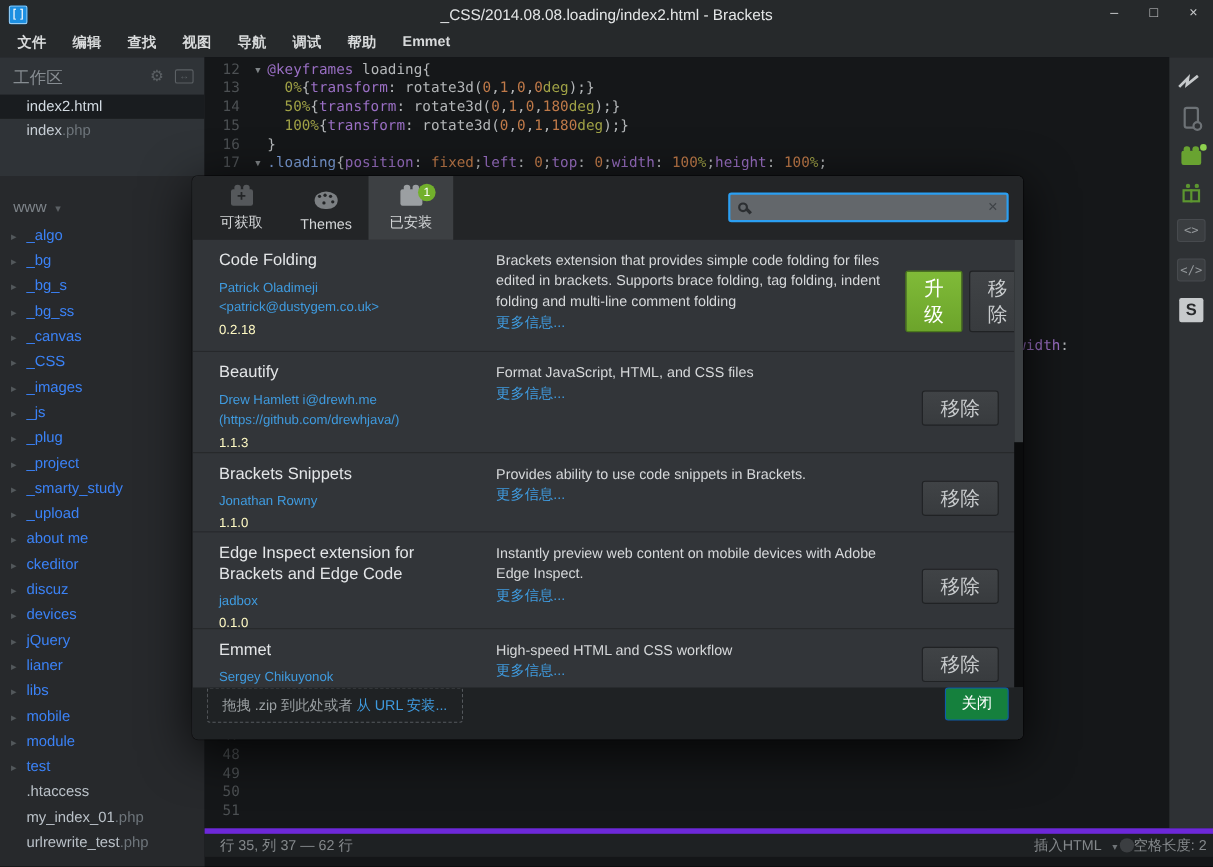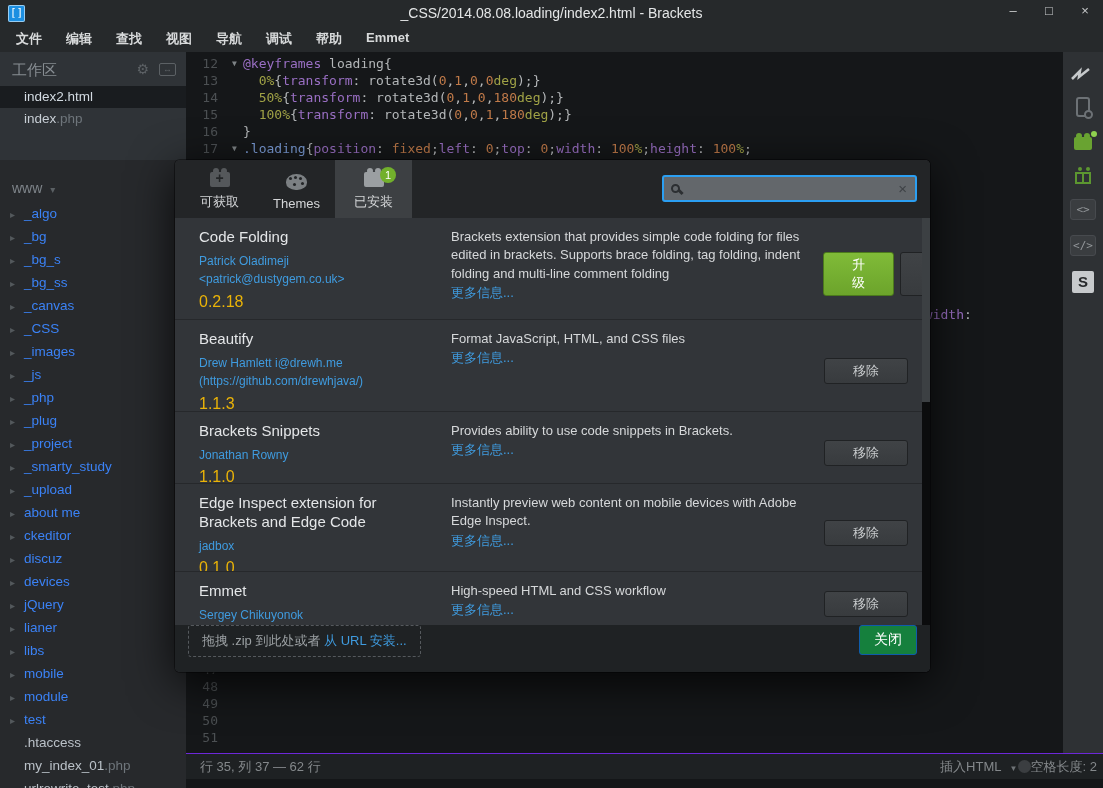--- a/index.html
+++ b/index.html
@@ -71,21 +71,21 @@
            width:2px;background:#5c9630;}
   .snippets-gift-icon::after{content:"";position:absolute;top:-7px;left:1px;width:4px;height:4px;
            border-radius:50%;background:#5c9630;box-shadow:8px 0 0 #5c9630;}
   .chip{width:26px;height:21px;background:#3a3d40;border:1px solid #474a4e;border-radius:3px;
         color:#94989b;font-family:"DejaVu Sans Mono",monospace;font-size:11px;text-align:center;line-height:19px;}
   .s-badge-icon{width:22px;height:22px;background:#c7cacc;border-radius:2px;color:#27292b;
         font-weight:bold;font-size:15px;text-align:center;line-height:22px;}
 
   
   #statusbar{position:absolute;left:186px;right:0;top:753px;height:26px;background:#1e2123;
-             border-top:1px solid #6d28d9;display:flex;align-items:center;color:#84888b;font-size:13px;}
+             border-top:5px solid #6d28d9;display:flex;align-items:center;color:#84888b;font-size:13px;}
   #status-pos{margin-left:14px;}
   #status-right{margin-left:auto;display:flex;align-items:center;margin-right:6px;}
   #lang-caret{font-size:8px;color:#6f7477;margin-left:5px;}
   #lint-dot{width:13px;height:13px;border-radius:50%;background:#3b3e41;}
 
   
   #dialog{position:absolute;left:175px;top:160px;width:755px;height:512px;background:#323539;
           border-radius:5px;box-shadow:0 10px 45px rgba(0,0,0,.8),0 0 0 1px rgba(0,0,0,.4);overflow:hidden;}
   #dialog-header{position:absolute;left:0;top:0;right:0;height:58px;background:#232527;}
   .tab{position:absolute;top:0;width:77px;height:58px;display:flex;flex-direction:column;
@@ -117,25 +117,25 @@
   #ext-list{position:absolute;left:0;top:58px;right:0;height:407px;overflow:hidden;}
   .ext-row{display:flex;padding:10px 0 0 24px;border-bottom:1px solid #26282b;overflow:hidden;}
   .ext-row:nth-child(1){height:102px;}
   .ext-row:nth-child(2){height:92px;}
   .ext-row:nth-child(3){height:72px;}
   .ext-row:nth-child(4){height:88px;}
   .ext-row:nth-child(5){height:54px;border-bottom:none;}
   .ext-left{width:252px;padding-right:14px;flex:none;}
   .ext-title{font-size:15px;color:#e4e6e8;margin-bottom:5px;line-height:1.25;}
   .ext-author{font-size:12px;color:#3f9bdf;line-height:1.55;}
-  .ext-version{font-size:16px;color:#eab308;margin-top:4px;}
+  .ext-version{font-size:12px;color:#fef9c3;margin-top:4px;}
   .ext-mid{width:372px;flex:none;font-size:13px;color:#d6d8da;line-height:1.42;}
   .ext-more{color:#3f9bdf;margin-top:1px;}
   .ext-actions{margin-left:auto;margin-right:22px;display:flex;gap:6px;align-items:center;}
-  .btn{font-size:13px;padding:3px 28px;border-radius:3px;border:1px solid #202224;
+  .btn{font-size:18px;padding:3px 16px;border-radius:3px;border:1px solid #202224;
        background:linear-gradient(#404346,#383b3e);color:#c9ccce;font-family:Liberation Sans, sans-serif;}
   .btn-green{background:linear-gradient(#80bb38,#6ca42b);border-color:#4c7a1c;color:#fff;}
   #list-scrollbar{position:absolute;right:0;top:58px;width:8px;height:407px;background:#0b0c0d;}
   #list-thumb{position:absolute;left:0;top:0;width:8px;height:184px;background:#3c4043;}
 
   #dialog-footer{position:absolute;left:0;right:0;bottom:0;height:47px;background:#1f2224;
        display:flex;align-items:flex-start;padding:0 13px;}
   #dropzone{border:1px dashed #55595d;border-radius:3px;padding:6px 13px;color:#9ba0a3;font-size:13px;}
   #dropzone-link{color:#3f9bdf;}
   #close-btn{margin-left:auto;background:#15803d;color:#fff;font-size:14px;padding:5px 14px;
@@ -184,21 +184,20 @@
     </div>
     <div id="tree">
         <div class="tree-row"><span class="tree-arrow">▸</span><span class="tree-label">_algo</span></div>
         <div class="tree-row"><span class="tree-arrow">▸</span><span class="tree-label">_bg</span></div>
         <div class="tree-row"><span class="tree-arrow">▸</span><span class="tree-label">_bg_s</span></div>
         <div class="tree-row"><span class="tree-arrow">▸</span><span class="tree-label">_bg_ss</span></div>
         <div class="tree-row"><span class="tree-arrow">▸</span><span class="tree-label">_canvas</span></div>
         <div class="tree-row"><span class="tree-arrow">▸</span><span class="tree-label">_CSS</span></div>
         <div class="tree-row"><span class="tree-arrow">▸</span><span class="tree-label">_images</span></div>
         <div class="tree-row"><span class="tree-arrow">▸</span><span class="tree-label">_js</span></div>
-        <div class="tree-row"><span class="tree-arrow">▸</span><span class="tree-label">_php</span></div>
         <div class="tree-row"><span class="tree-arrow">▸</span><span class="tree-label">_plug</span></div>
         <div class="tree-row"><span class="tree-arrow">▸</span><span class="tree-label">_project</span></div>
         <div class="tree-row"><span class="tree-arrow">▸</span><span class="tree-label">_smarty_study</span></div>
         <div class="tree-row"><span class="tree-arrow">▸</span><span class="tree-label">_upload</span></div>
         <div class="tree-row"><span class="tree-arrow">▸</span><span class="tree-label">about me</span></div>
         <div class="tree-row"><span class="tree-arrow">▸</span><span class="tree-label">ckeditor</span></div>
         <div class="tree-row"><span class="tree-arrow">▸</span><span class="tree-label">discuz</span></div>
         <div class="tree-row"><span class="tree-arrow">▸</span><span class="tree-label">devices</span></div>
         <div class="tree-row"><span class="tree-arrow">▸</span><span class="tree-label">jQuery</span></div>
         <div class="tree-row"><span class="tree-arrow">▸</span><span class="tree-label">lianer</span></div>

